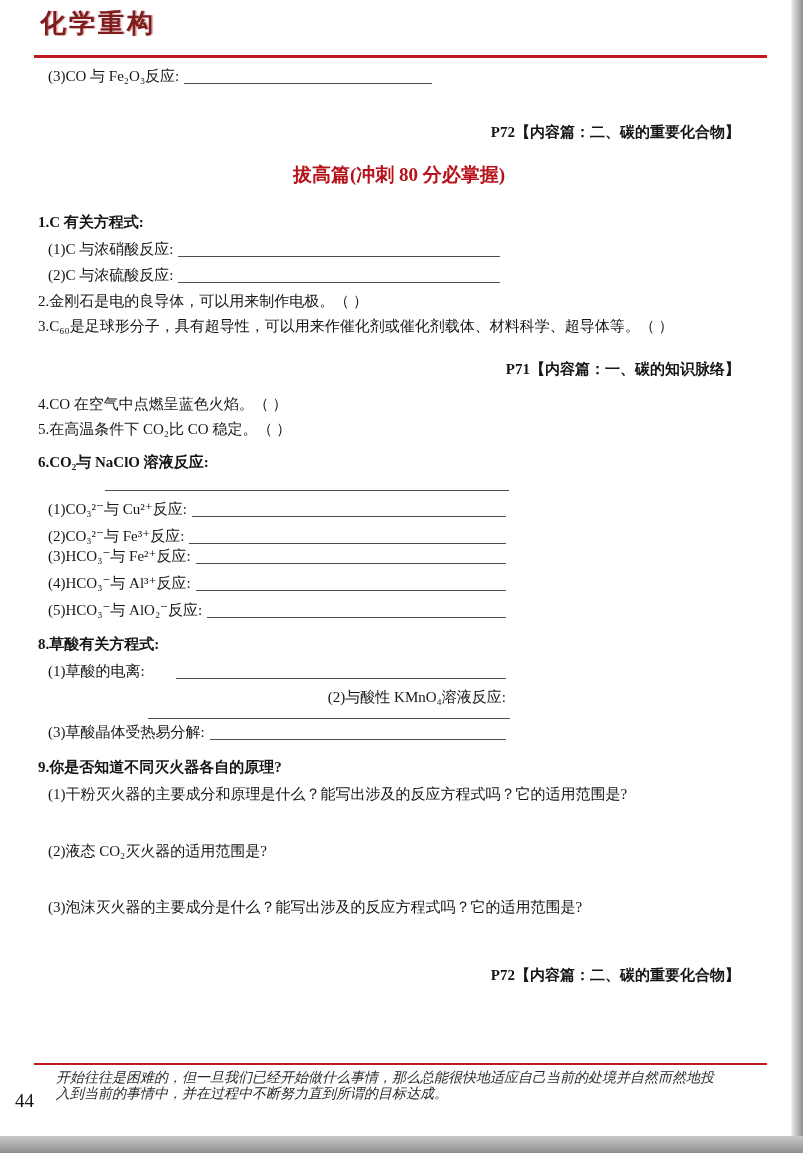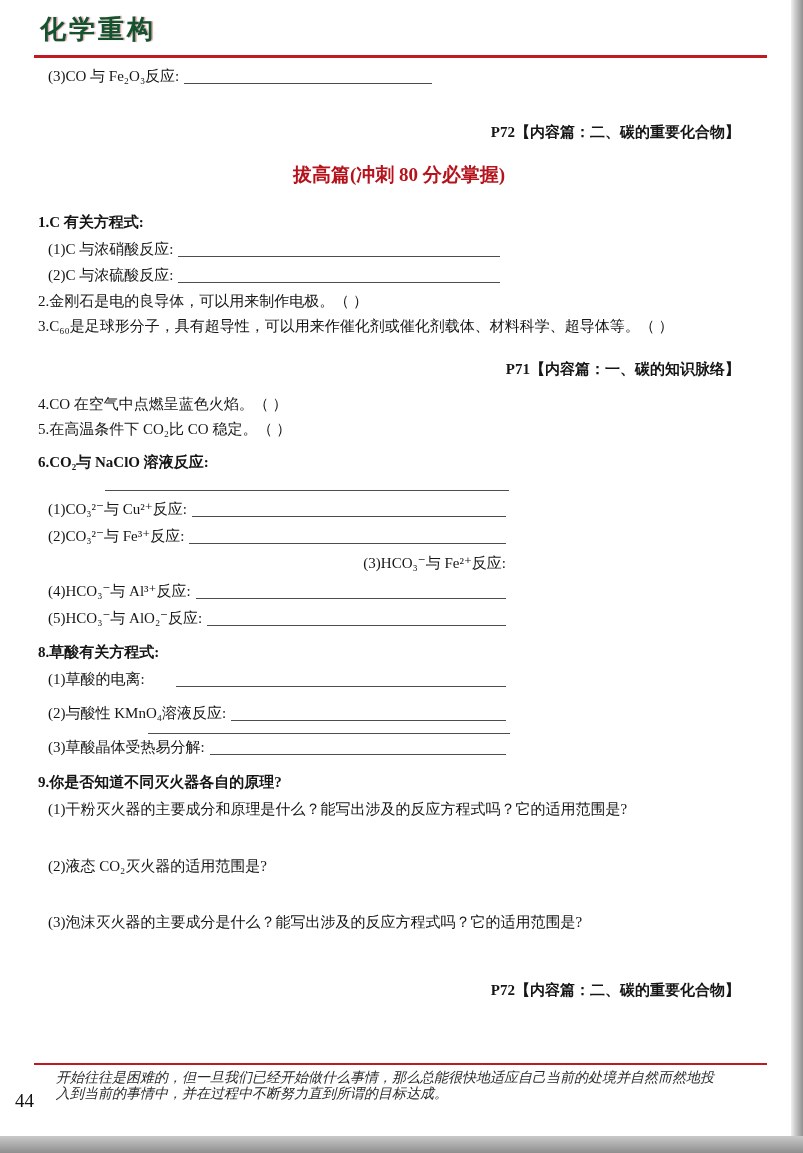--- a/index.html
+++ b/index.html
@@ -2,21 +2,21 @@
 <html><head>
 <meta charset="utf-8">
 <style>
   html,body{margin:0;padding:0;background:#ffffff;}
   .page{position:relative;width:803px;height:1153px;background:#ffffff;overflow:hidden;
         font-family:"Liberation Serif","DejaVu Serif",serif;color:#151515;}
   .scan-right{position:absolute;top:0;right:0;width:12px;height:100%;
         background:linear-gradient(to right,#f0f0f0 0%,#c2c2c2 45%,#909090 100%);}
   .scan-bottom{position:absolute;left:0;bottom:0;width:100%;height:17px;
         background:linear-gradient(to bottom,#c9c9c9,#8e8e8e);}
-  .brand{position:absolute;left:40px;top:12px;font-size:26px;font-weight:bold;color:#14532d;
+  .brand{position:absolute;left:40px;top:6px;font-size:26px;font-weight:bold;color:#7f1d1d;
         letter-spacing:3px;text-shadow:1.5px 0 1px rgba(169,58,70,.45);}
   .rule-top{position:absolute;left:34px;top:55px;width:733px;height:3px;background:#c01920;}
   .content{position:absolute;left:38px;top:60px;width:722px;}
   .row{font-size:15px;line-height:20px;}
   .sub{margin-left:10px;}
   .bold{font-weight:bold;}
   .flexrow{display:flex;align-items:flex-end;}
   .blank{flex:1;border-bottom:1px solid #4d4d4d;margin-left:5px;transform:translateY(-2px);}
   .standalone-blank{border-bottom:1px solid #4d4d4d;height:0;}
   .pageref{text-align:right;padding-right:20px;font-size:15px;font-weight:600;}
@@ -70,40 +70,40 @@
 
 
     <div class="row sub flexrow" style="margin-top:8px;width:458px;">
       <span>(1)CO₃²⁻与 Cu²⁺反应:</span>
       <span class="blank"></span>
     </div>
     <div class="row sub flexrow" style="margin-top:7px;width:458px;">
       <span>(2)CO₃²⁻与 Fe³⁺反应:</span>
       <span class="blank"></span>
     </div>
-    <div class="row sub flexrow" style="margin-top:7px;width:458px;flex-direction:column;">
+    <div class="row sub flexrow" style="margin-top:0;width:458px;">
       <span>(3)HCO₃⁻与 Fe²⁺反应:</span>
       <span class="blank"></span>
     </div>
     <div class="row sub flexrow" style="margin-top:7px;width:458px;">
       <span>(4)HCO₃⁻与 Al³⁺反应:</span>
       <span class="blank"></span>
     </div>
     <div class="row sub flexrow" style="margin-top:7px;width:458px;">
       <span>(5)HCO₃⁻与 AlO₂⁻反应:</span>
       <span class="blank"></span>
     </div>
 
     <div class="row bold" style="margin-top:14px;">8.草酸有关方程式:</div>
 
     <div class="row sub flexrow" style="margin-top:7px;width:458px;gap:26px;">
       <span>(1)草酸的电离:</span>
       <span class="blank"></span>
     </div>
-    <div class="row sub flexrow" style="margin-top:14px;width:458px;">
+    <div class="row sub flexrow" style="margin-top:6px;width:458px;flex-direction:column;">
       <span>(2)与酸性 KMnO₄溶液反应:</span>
       <span class="blank"></span>
     </div>
     <div class="standalone-blank" style="margin-left:110px;width:362px;margin-top:10px;"></div>
     <div class="row sub flexrow" style="margin-top:3px;width:458px;">
       <span>(3)草酸晶体受热易分解:</span>
       <span class="blank"></span>
     </div>
 
     <div class="row bold" style="margin-top:15px;">9.你是否知道不同灭火器各自的原理?</div>

